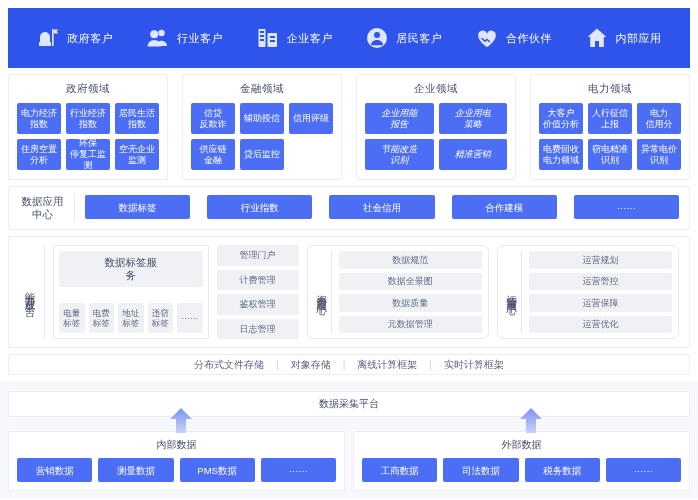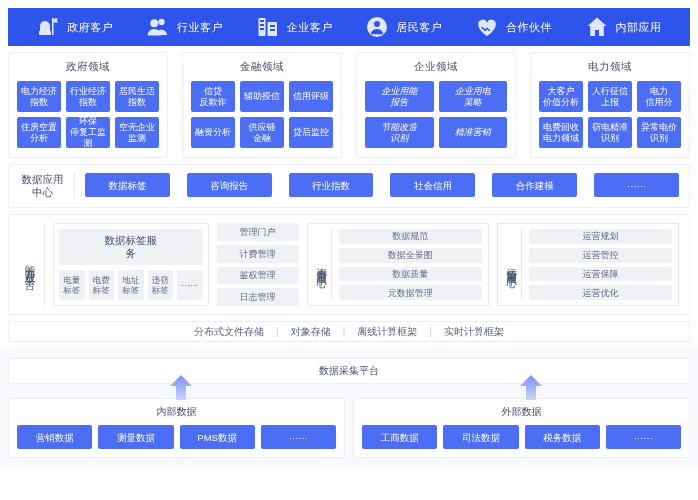--- a/index.html
+++ b/index.html
@@ -7,21 +7,21 @@
     width: 698px; height: 500px;
     background: #ffffff;
     font-family: "Liberation Sans", "DejaVu Sans", sans-serif;
     overflow: hidden;
   }
   .page { width: 698px; height: 500px; padding: 8px 8px; display: flex; flex-direction: column; gap: 6px; }
 
   
   .banner {
     background: #2f54eb;
-    height: 38px;
+    height: 60px;
     display: flex; align-items: center; justify-content: space-around;
     padding: 0 12px;
     flex: 0 0 auto;
   }
   .banner-item { display: flex; align-items: center; gap: 7px; }
   .banner-item .glyph { width: 24px; height: 24px; display: block; }
   .banner-item .glyph svg { width: 24px; height: 24px; display: block; }
   .banner-label { color: #ffffff; font-size: 11px; letter-spacing: .5px; white-space: nowrap; }
 
   
@@ -73,40 +73,40 @@
     display: flex; align-items: center; justify-content: center;
     writing-mode: vertical-rl; letter-spacing: 3px; padding-right: 2px;
   }
   .cap-body { flex: 1; display: flex; gap: 8px; }
 
   .tagsvc {
     flex: 1.75;
     border: 1px solid #e8eaf1;
     border-radius: 2px;
     padding: 5px;
-    display: flex; flex-direction: column; gap: 5px;
+    display: flex; flex-direction: column; gap: 16px;
   }
   .tagsvc-head {
     background: #f0f1f5; color: #46506b; font-size: 10.5px;
     height: 36px; display: flex; align-items: center; justify-content: center;
     border-radius: 2px; text-align: center; line-height: 13px;
   }
   .tagsvc-row { display: flex; gap: 4px; }
   .gchip {
     background: #f0f1f5; color: #626b85; font-size: 8.5px; line-height: 10px;
     border-radius: 2px; flex: 1; height: 30px;
     display: flex; align-items: center; justify-content: center;
     text-align: center; white-space: pre-line;
   }
 
   .col-list { display: flex; flex-direction: column; gap: 4px; }
   .col-list .gchip { height: 15px; font-size: 9px; }
   .mgmt-col { flex: 1; }
 
-  .vgroup { flex: 2.05; display: flex; gap: 7px; border: 1px solid #e8eaf1; border-radius: 0; padding: 5px 6px; }
+  .vgroup { flex: 2.05; display: flex; gap: 7px; border: 1px solid #e8eaf1; border-radius: 6px; padding: 5px 6px; }
   .vgroup-label {
     font-size: 10.5px; color: #46506b; width: 18px; flex: 0 0 18px;
     writing-mode: vertical-rl; letter-spacing: 2px;
     display: flex; align-items: center; justify-content: center;
     border-right: 1px solid #e6e9f2;
   }
   .vgroup .col-list { flex: 1; justify-content: center; }
 
   
   .frameworks {
@@ -234,21 +234,20 @@
       </div>
     </div>
 
     <div class="card domain-panel">
       <div class="domain-title">金融领域</div>
       <div class="tile-grid">
         <div class="tile">信贷
 反欺诈</div>
         <div class="tile">辅助授信</div>
         <div class="tile">信用评级</div>
-        <div class="tile">融资分析</div>
         <div class="tile">供应链
 金融</div>
         <div class="tile">贷后监控</div>
       </div>
     </div>
 
     <div class="card domain-panel">
       <div class="domain-title">企业领域</div>
       <div class="tile-grid cols2">
         <div class="tile">企业用能
@@ -278,21 +277,20 @@
 识别</div>
       </div>
     </div>
   </div>
 
   <div class="card dac">
     <div class="dac-label" style="white-space:pre-line;">数据应用
 中心</div>
     <div class="dac-items">
       <div class="tile">数据标签</div>
-      <div class="tile">咨询报告</div>
       <div class="tile">行业指数</div>
       <div class="tile">社会信用</div>
       <div class="tile">合作建模</div>
       <div class="tile">······</div>
     </div>
   </div>
 
   <div class="card cap">
     <div class="cap-label">能力开放平台</div>
 

